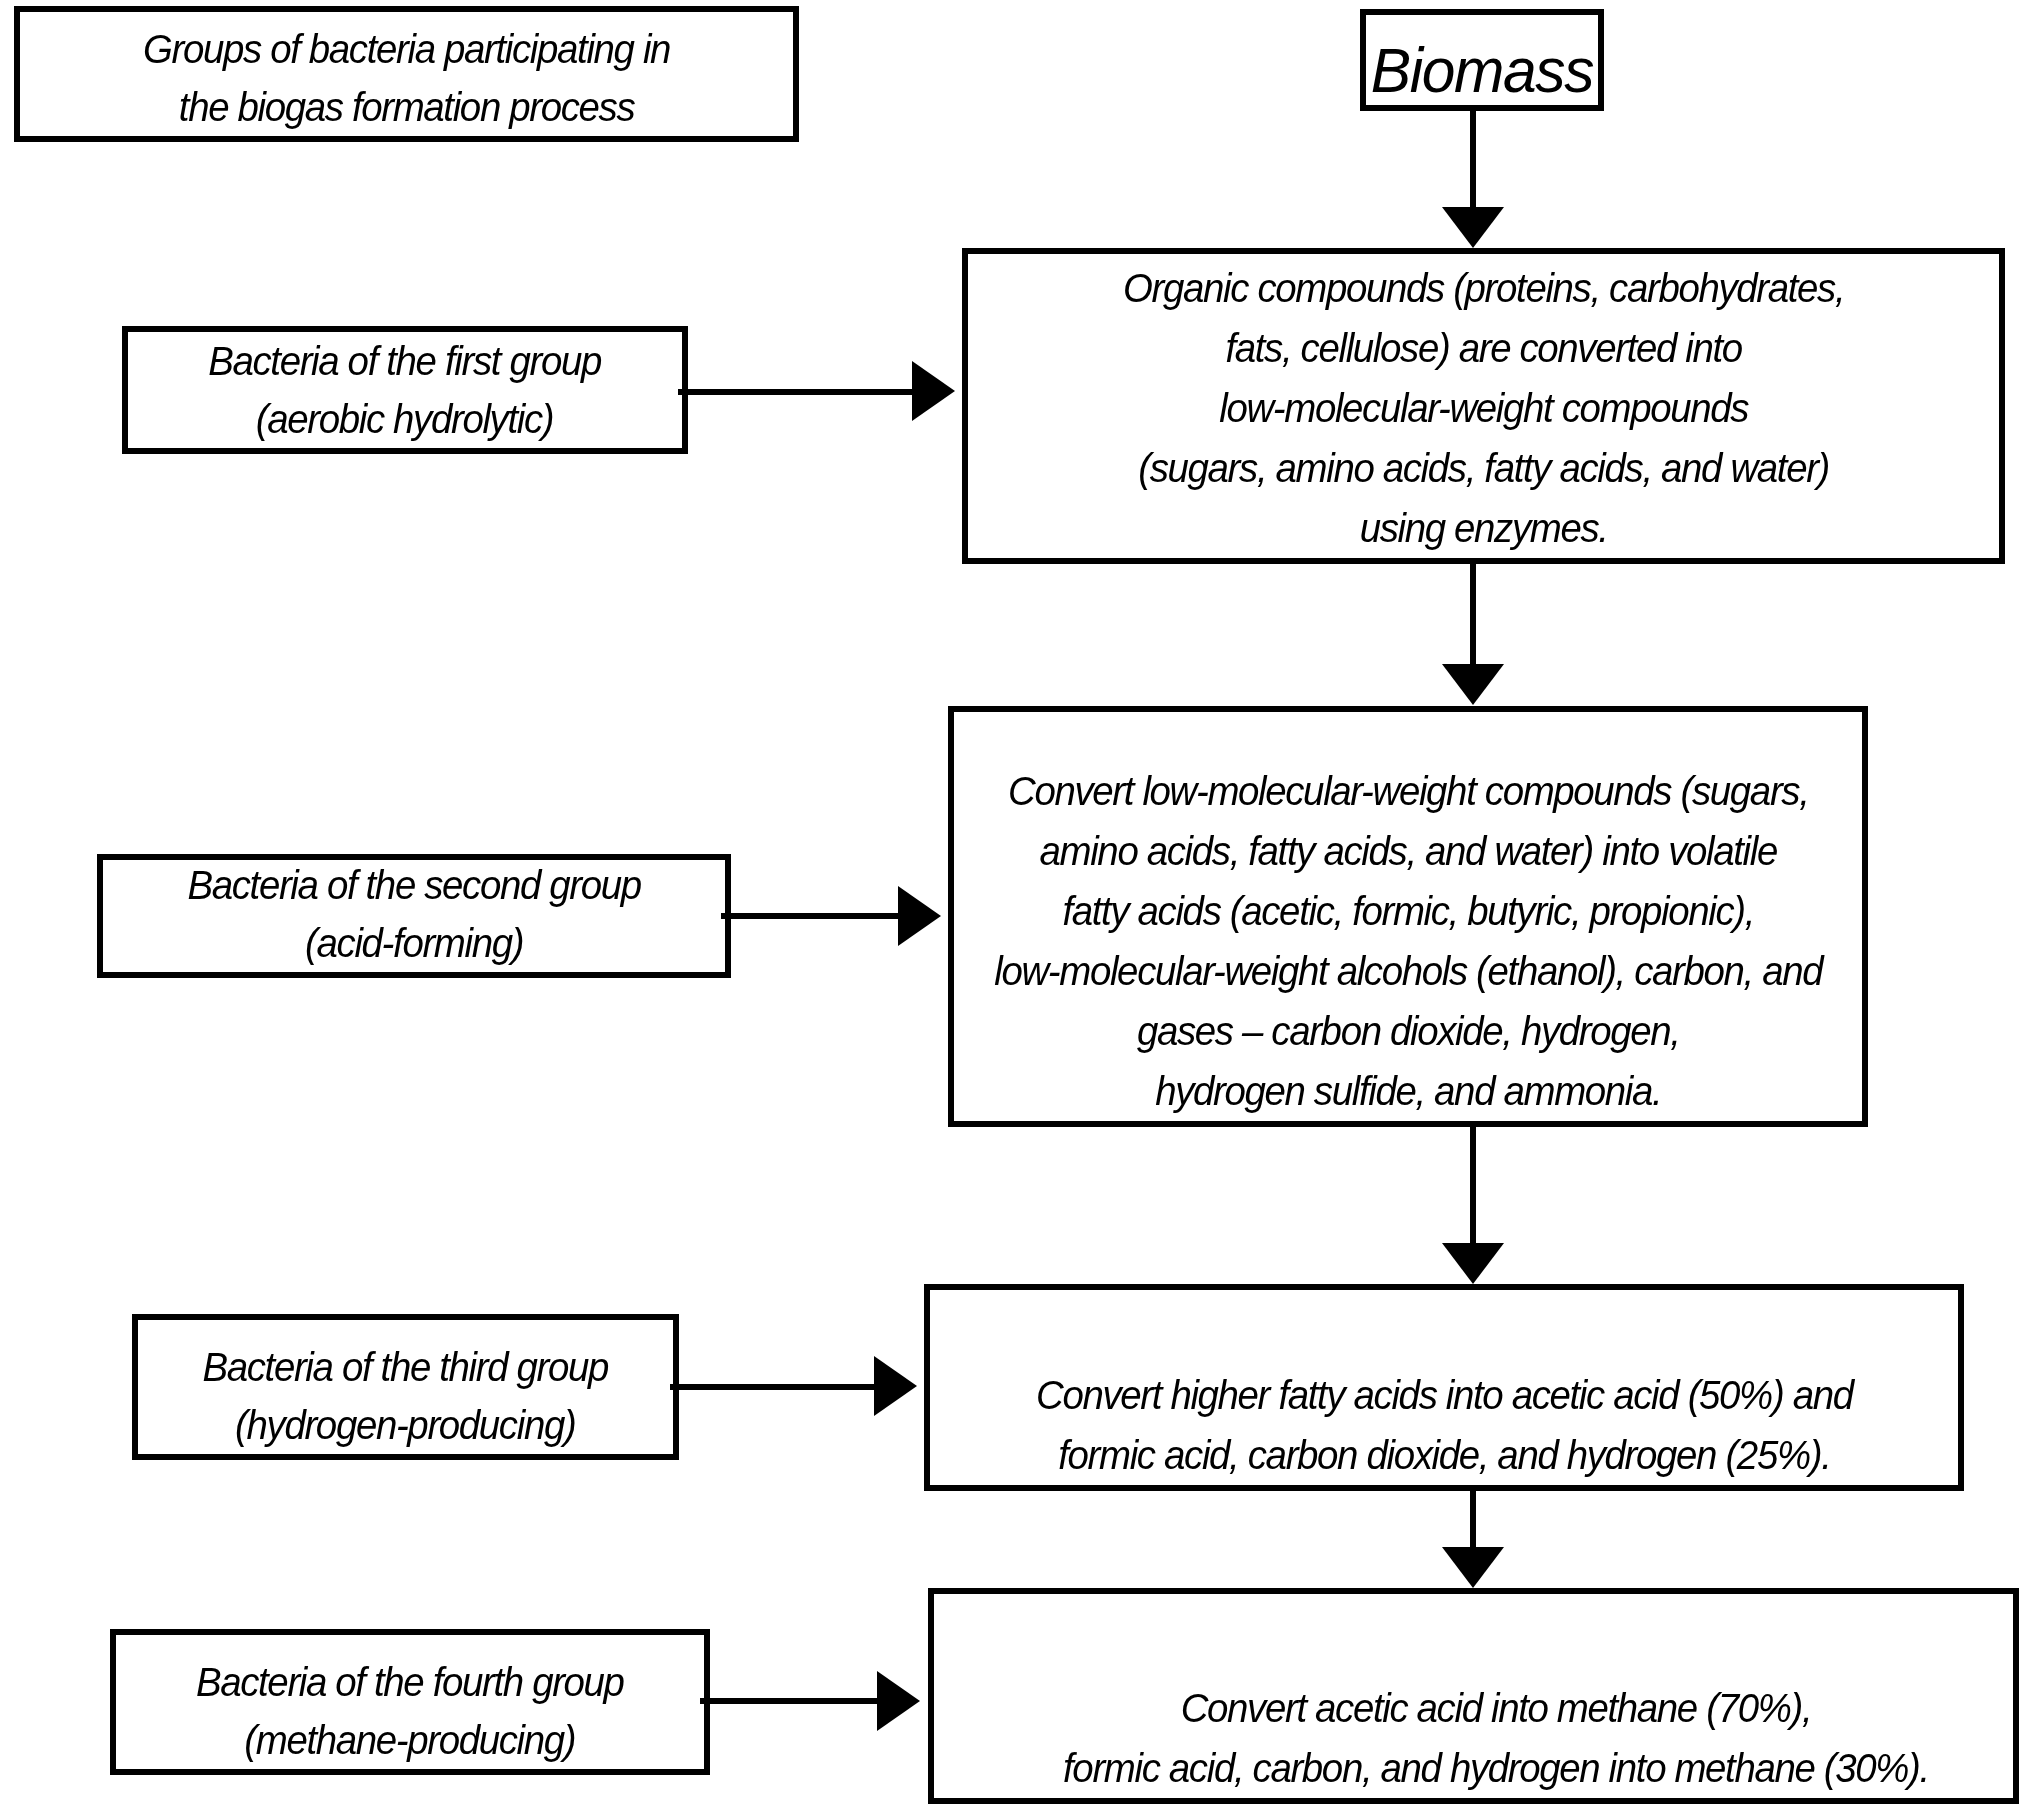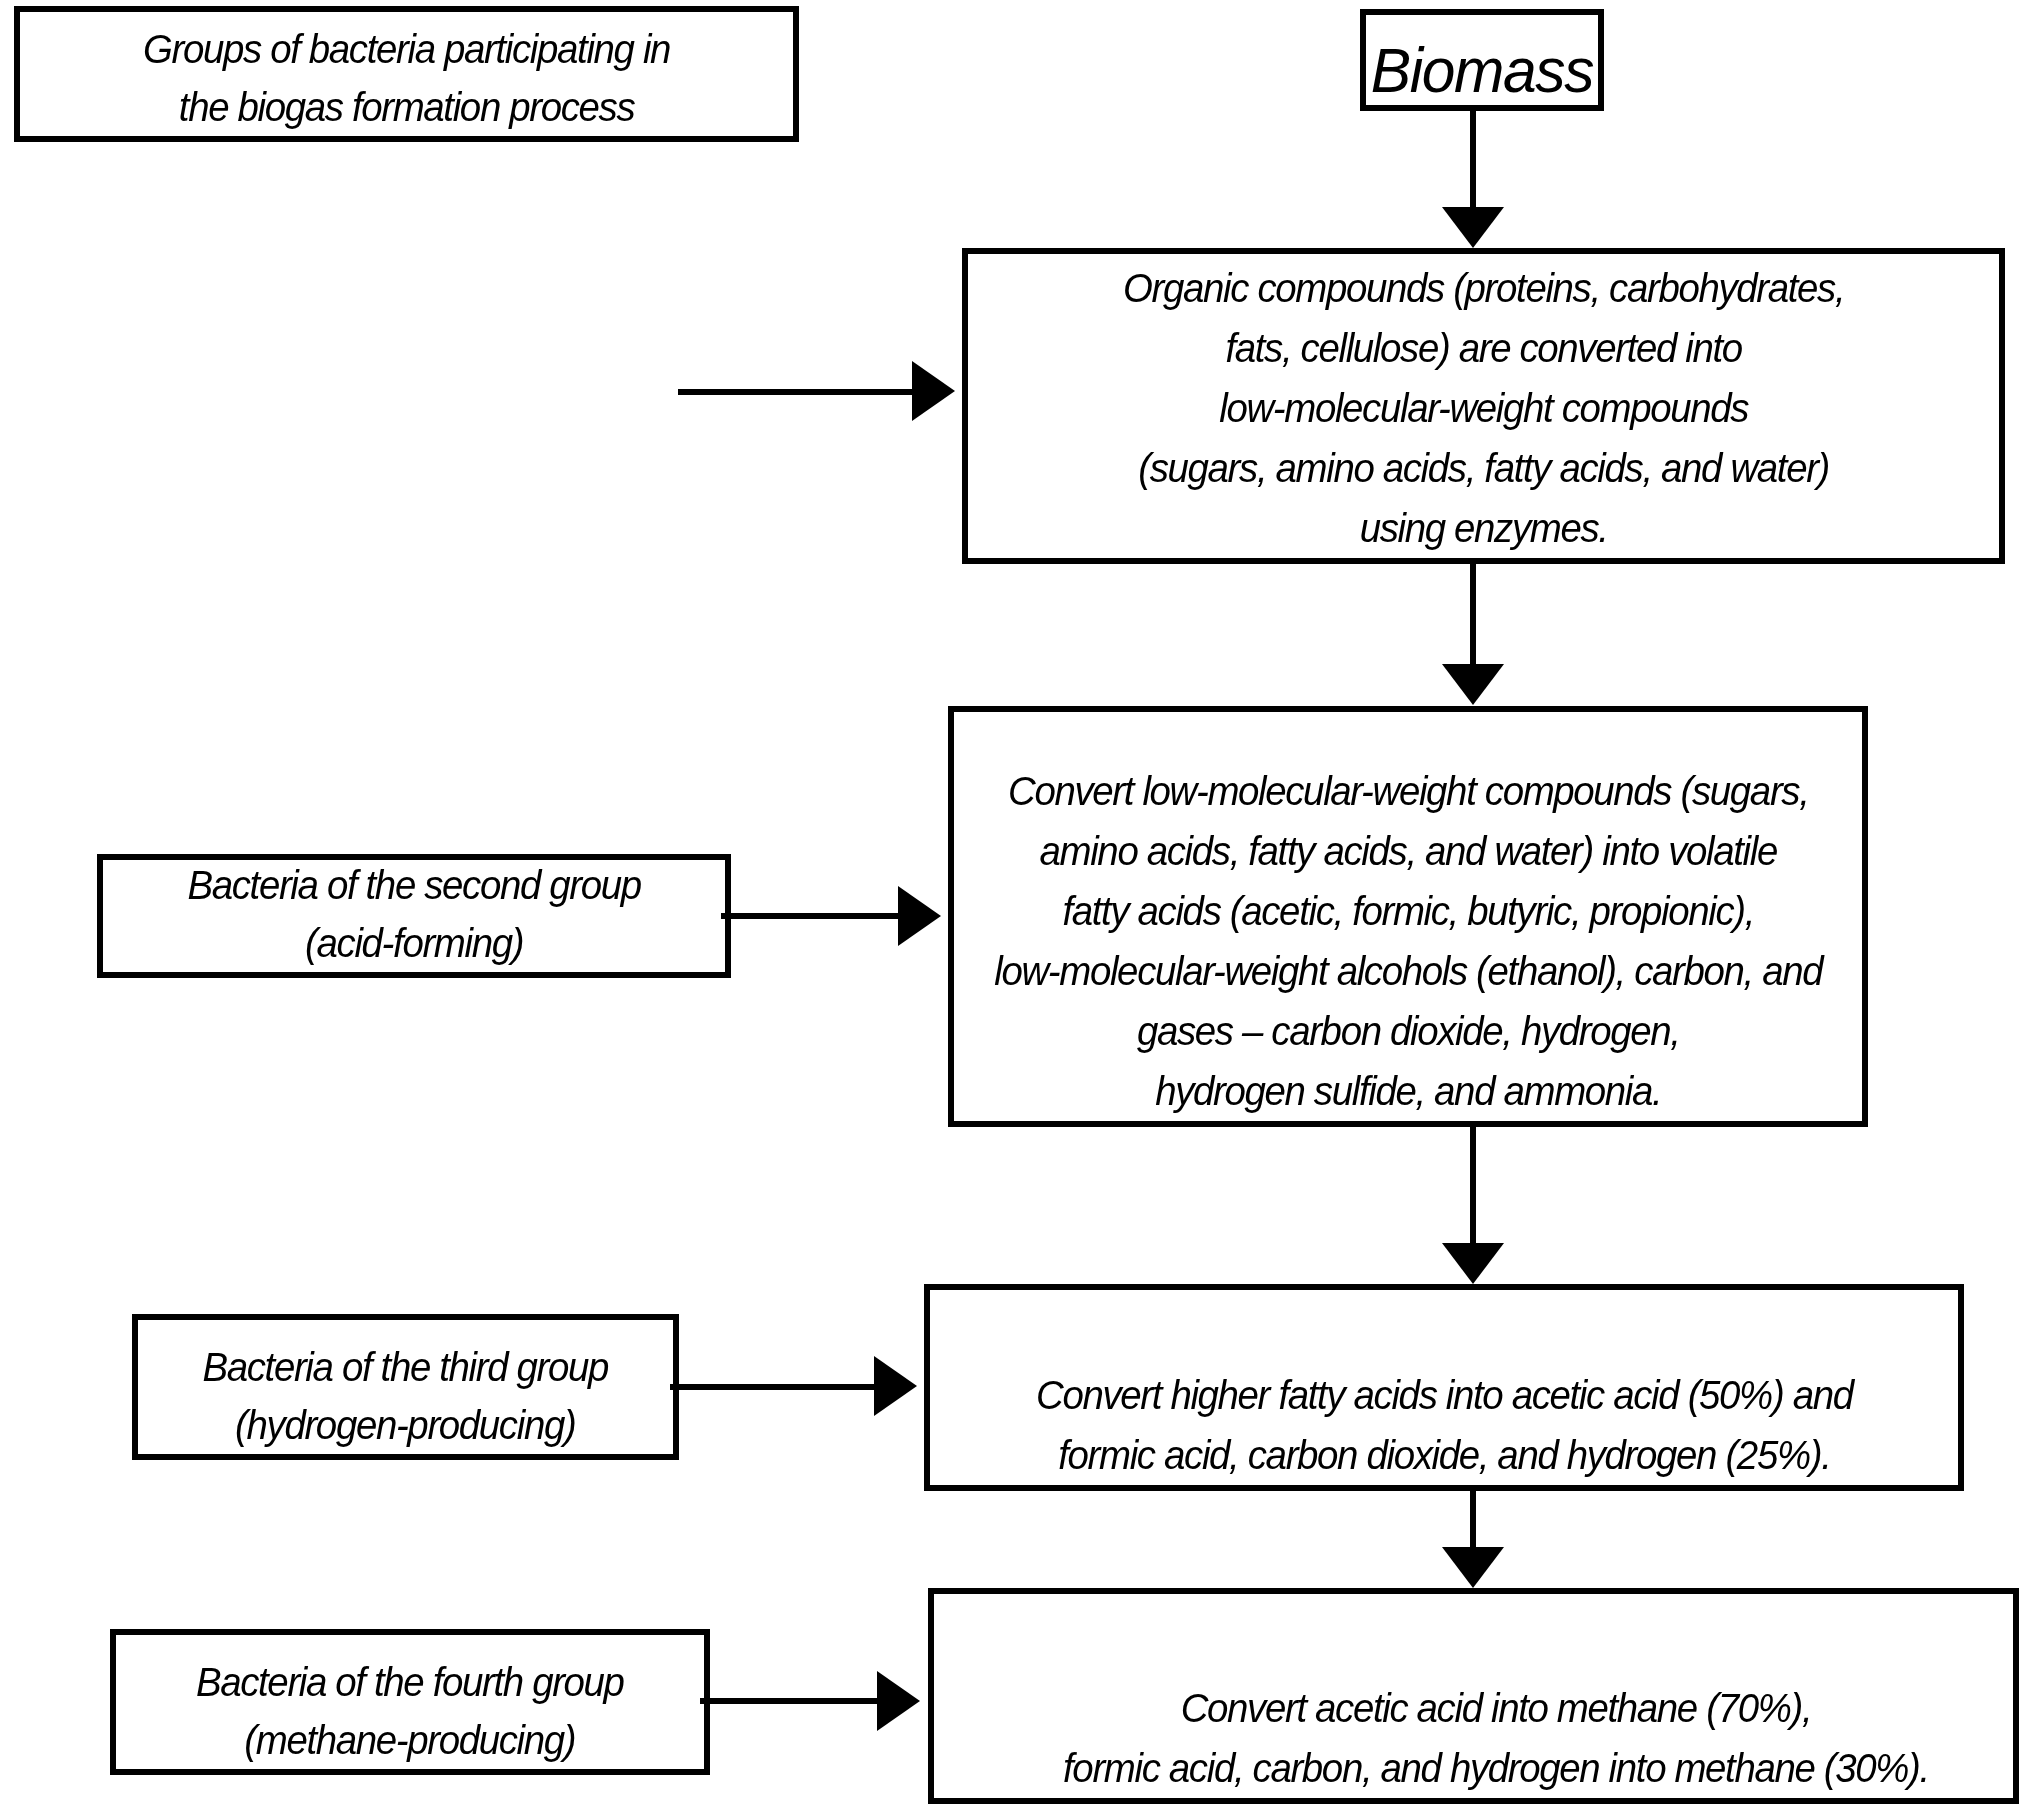--- a/index.html
+++ b/index.html
@@ -111,20 +111,24 @@
 
   <div class="node" id="title-box">
     <div class="node-text txt-title">Groups of bacteria participating in
 the biogas formation process</div>
   </div>
 
   <div class="node" id="biomass-box">
     <div class="node-text txt-biomass">Biomass</div>
   </div>
 
+  <div class="node" id="group-1">
+    <div class="node-text txt-group">Bacteria of the first group
+(aerobic hydrolytic)</div>
+  </div>
   <div class="node" id="group-2">
     <div class="node-text txt-group">Bacteria of the second group
 (acid-forming)</div>
   </div>
   <div class="node" id="group-4">
     <div class="node-text txt-group">Bacteria of the fourth group
 (methane-producing)</div>
   </div>
   <div class="node" id="group-3">
     <div class="node-text txt-group">Bacteria of the third group

